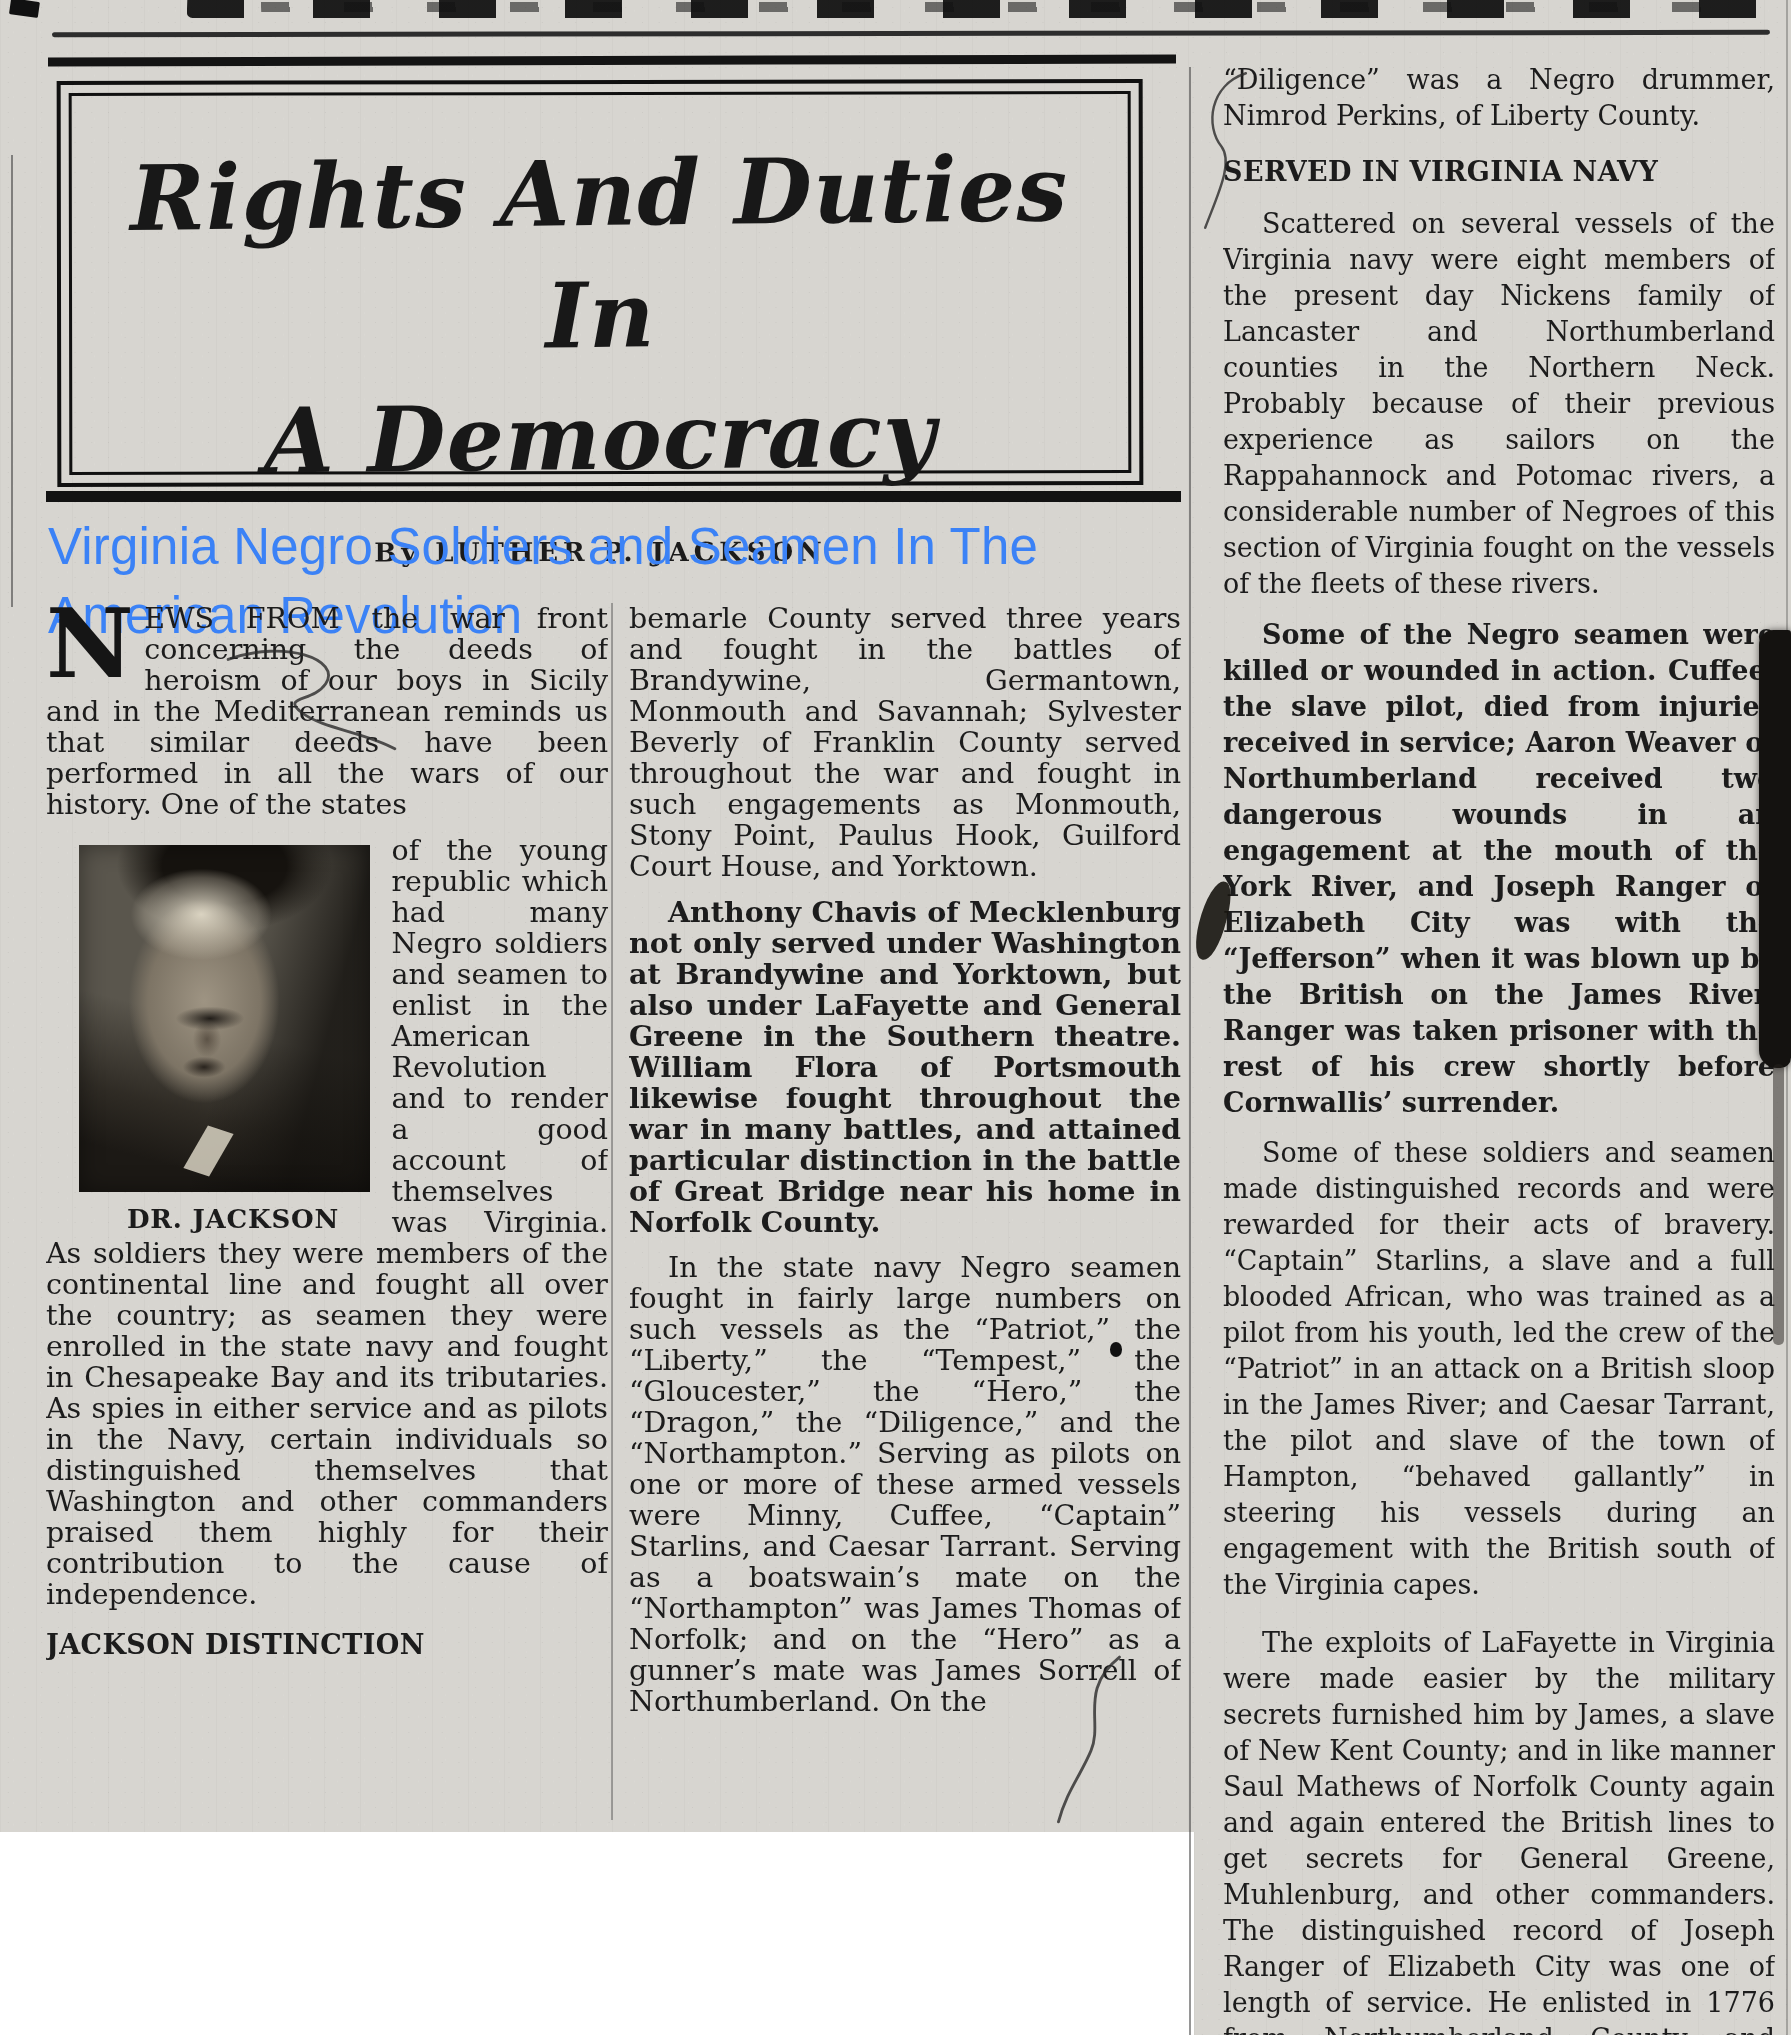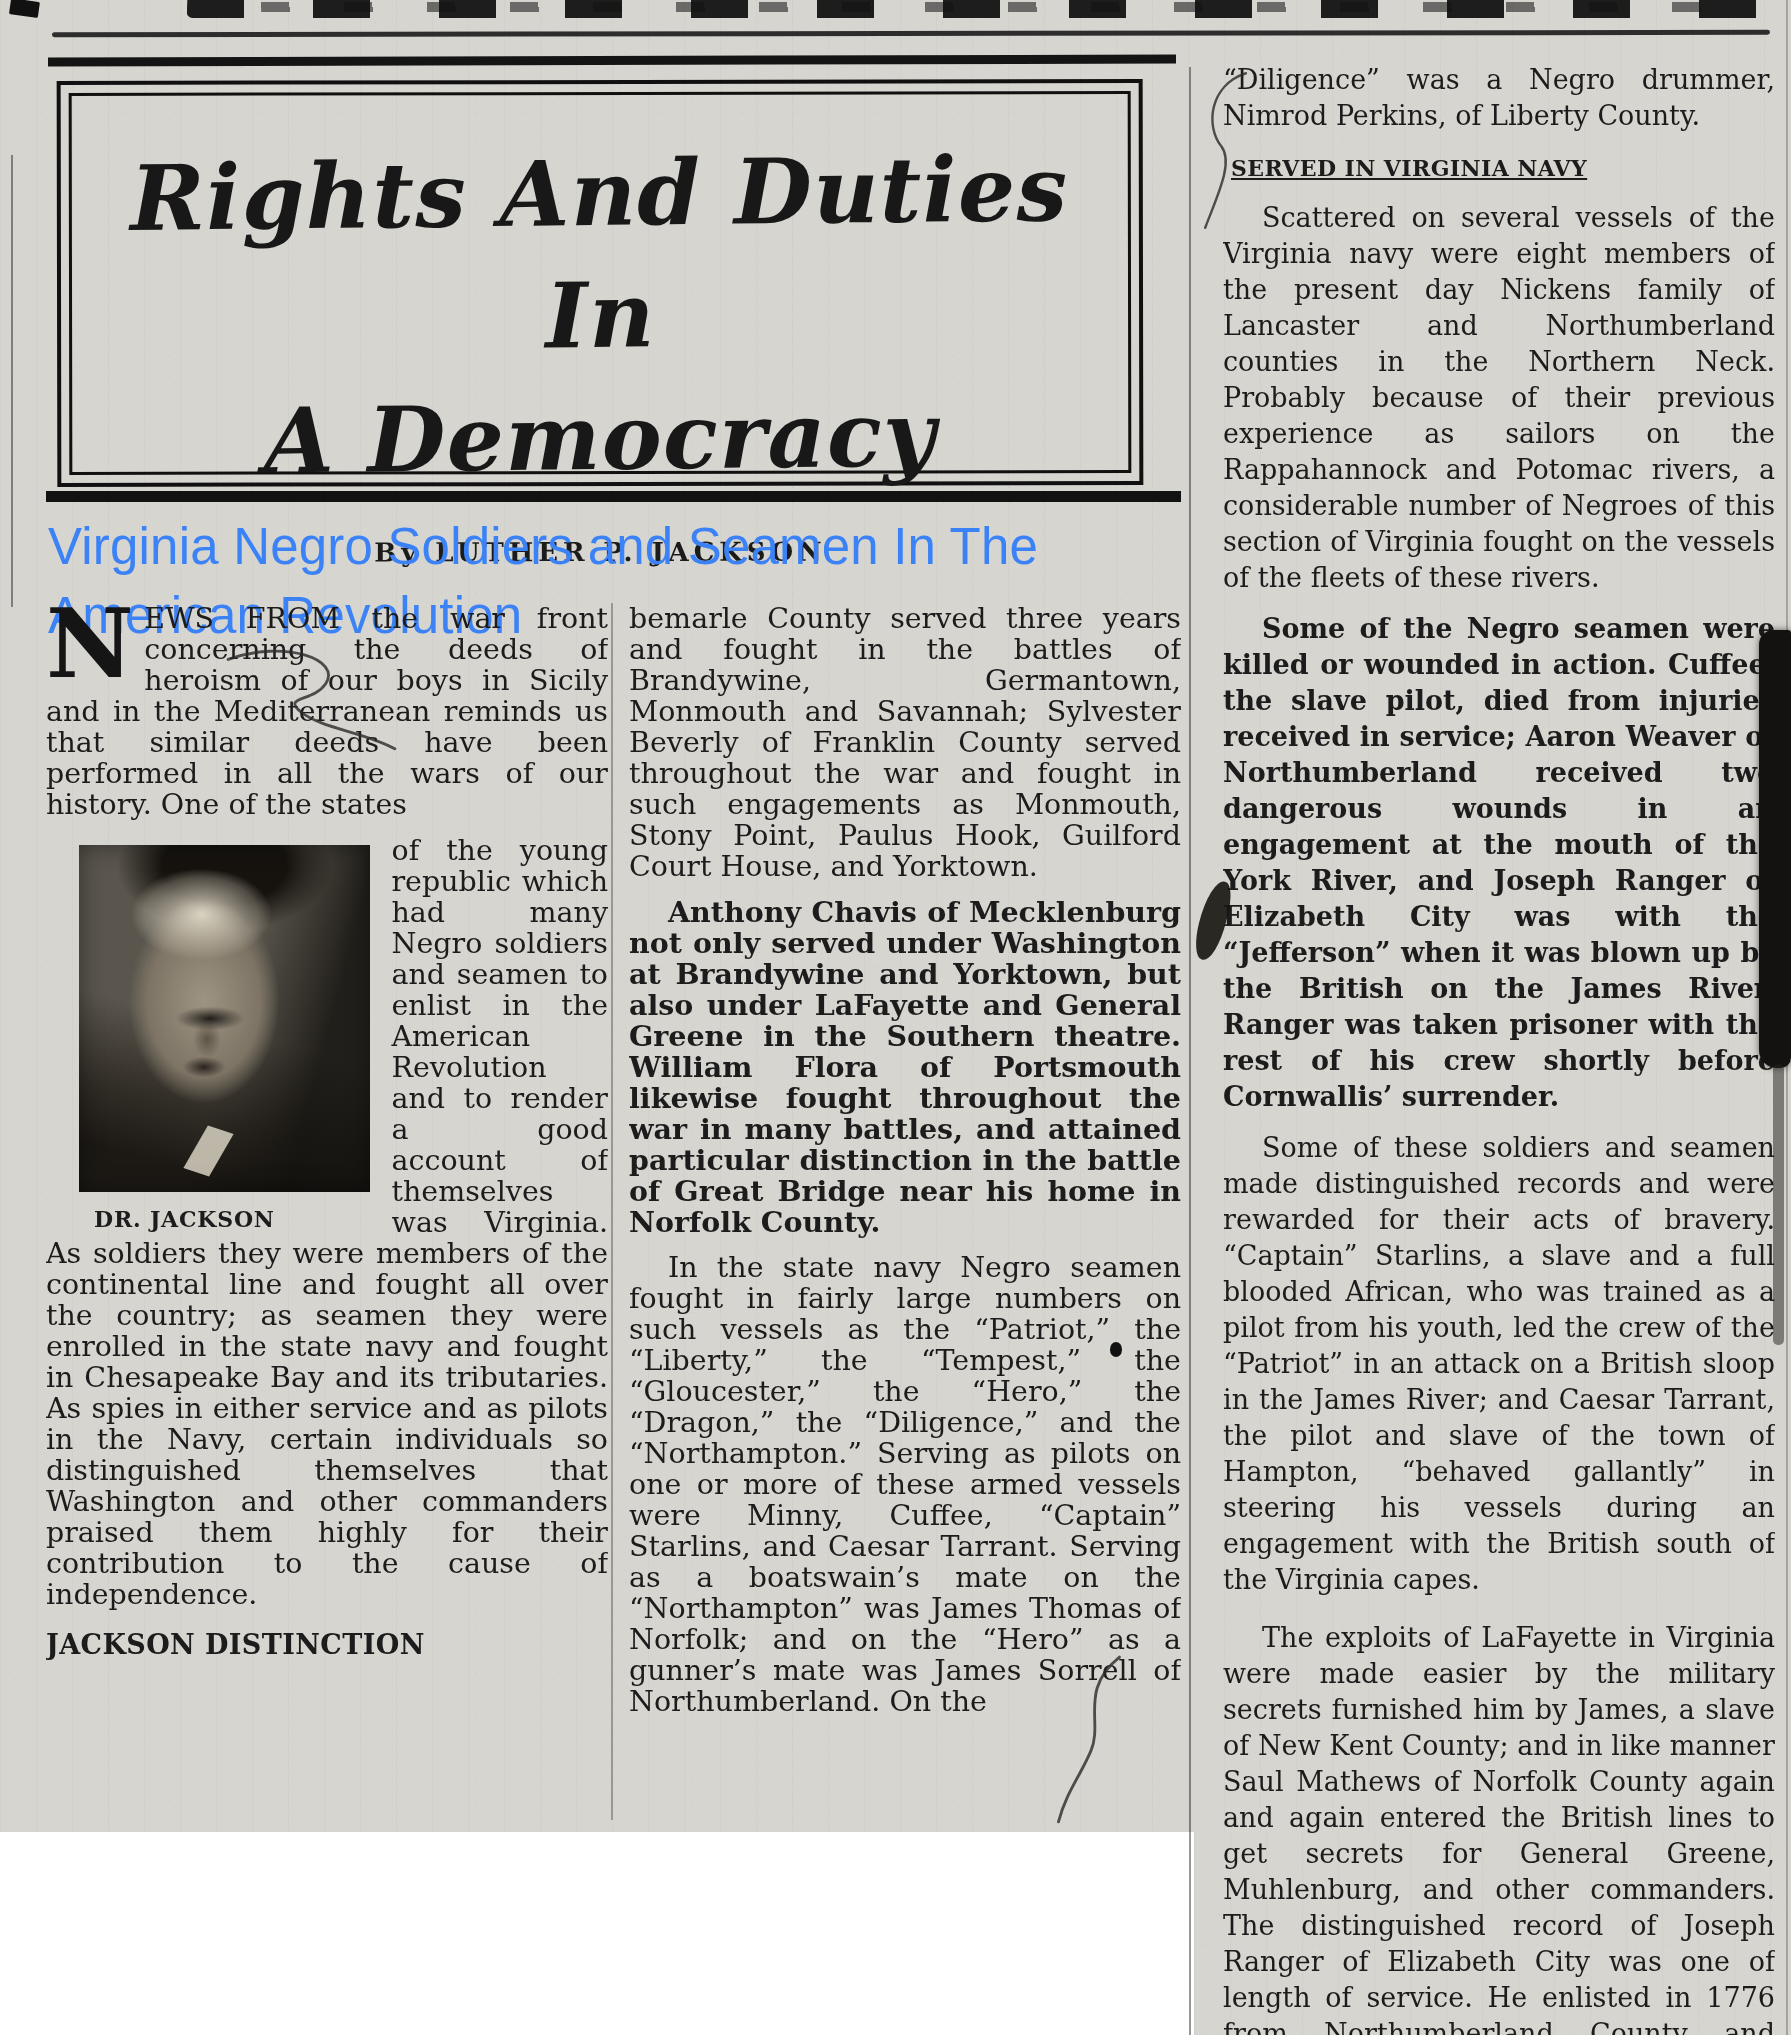--- a/index.html
+++ b/index.html
@@ -66,21 +66,21 @@
 
   
   .col { position:absolute; text-align:justify; overflow:hidden; }
   .col p { margin:0 0 14.7px 0; }
   .col .ind { text-indent:39px; }
   .col .bold { font-weight:bold; }
   .col1 { left:46px;  top:603px; width:562px; height:1226px; font-size:28.5px; line-height:31px; }
   .col2 { left:629px; top:603px; width:552px; height:1226px; font-size:28.5px; line-height:31px; }
   .col3 { left:1223px; top:62px;  width:552px; height:2613px; font-size:27px; line-height:36px; }
   .colhead { font-weight:bold; font-size:27px; letter-spacing:0.4px; margin:19px 0 16.3px 0; text-align:left; line-height:1.15; }
-  .col3 .colhead { font-size:22px; margin:22px 0 19px 8px;text-decoration:underline; }
+  .col3 .colhead { font-size:27px; margin:22px 0 19px 0; }
 
   .dropcap {
     float:left; font-size:96px; line-height:78px; font-weight:bold;
     margin:2.4px 10.6px 0 0; color:#151515;
   }
 
   
   .photo-wrap { float:left; width:326px; margin:10.6px 19.5px 1.6px 0; }
   .photo {
     position:relative; margin-left:33px; width:291px; height:347px;
@@ -93,21 +93,21 @@
       radial-gradient(ellipse 102px 138px at 43% 45%, #9e9483 0%, #7d7465 55%, rgba(90,84,72,0) 74%),
       radial-gradient(ellipse 138px 85px at 50% 6%, #16130f 45%, rgba(22,19,15,0) 78%),
       linear-gradient(105deg, rgba(0,0,0,0) 52%, rgba(18,16,13,.78) 78%),
       linear-gradient(15deg, #1c1915 12%, rgba(40,36,30,.85) 26%, rgba(60,55,46,0) 48%);
     box-shadow: inset 0 0 24.4px rgba(0,0,0,.45);
   }
   .photo:after {
     content:""; position:absolute; left:40%; bottom:5%; width:27px; height:48px;
     background:#d8d2c2; transform:rotate(18deg) skewX(-12deg); opacity:.85;
   }
-  .photo-caption { margin:12.2px 0 0 48px; font-size:22px; font-weight:bold; letter-spacing:0.8px; text-align:left; }
+  .photo-caption { margin:12.2px 0 0 48px; font-size:26px; font-weight:bold; letter-spacing:0.8px; text-align:center; }
 
   
   .edge-blotch {
     position:absolute; left:1759px; top:630px; width:32px; height:438px;
     background:#141210; border-radius:14.7px 3.3px 10.6px 18px;
     box-shadow:0 0 7.3px rgba(20,18,16,.6);
   }
   .edge-blotch:after {
     content:""; position:absolute; left:14px; top:434px; width:10.6px; height:281px;
     background:rgba(35,32,28,.5); border-radius:4.9px;

